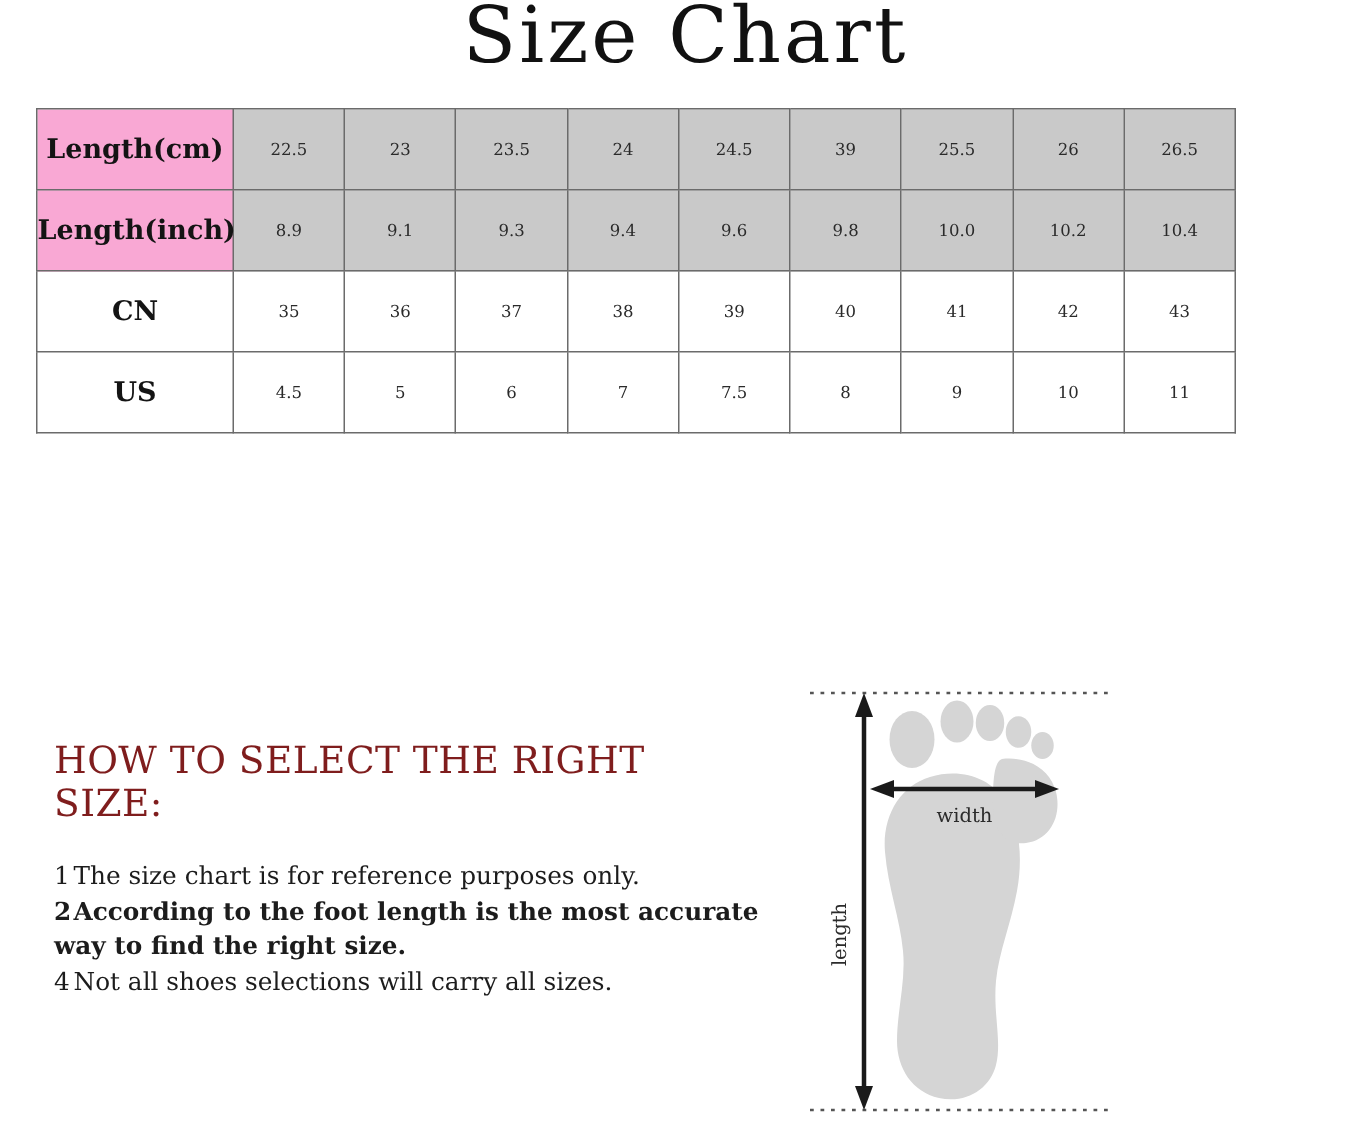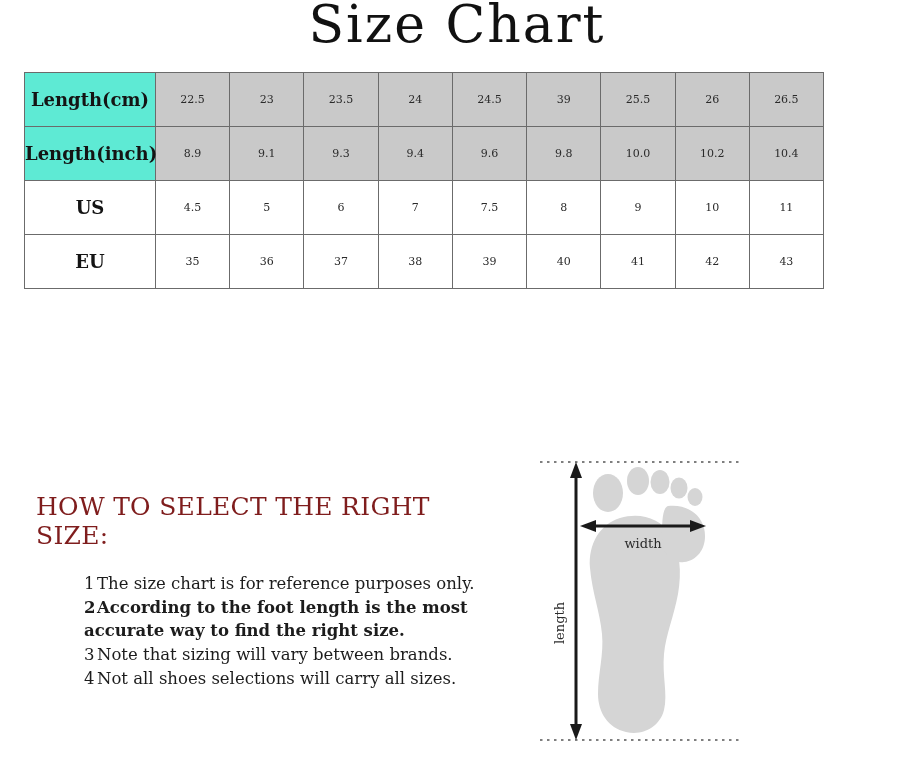--- a/index.html
+++ b/index.html
@@ -60,21 +60,21 @@
   table.size-table td.rowhead {
     width: 131px;
     font-weight: bold;
     font-size: 18px;
     color: #141414;
   }
   table.size-table tr.shaded td {
     background: #c9c9c9;
   }
   table.size-table tr.shaded td.rowhead {
-    background: #5eead4;
+    background: #f9a8d4;
     text-align: center;
   }
 
   
   .howto {
     position: absolute;
     left: 36px;
     top: 492px;
     width: 470px;
   }
@@ -90,21 +90,20 @@
     margin: 0;
     padding: 0;
     list-style: none;
   }
   .howto li {
     font-family: "DejaVu Serif", serif;
     font-size: 16.5px;
     line-height: 23px;
     color: #1c1c1c;
     margin-bottom: 1px;
-    margin-left: 48px;
   }
   .howto li .num {
     display: inline-block;
     min-width: 13px;
   }
   .howto li.bold {
     font-weight: bold;
   }
 
   
@@ -150,53 +149,52 @@
             <td>9.1</td>
             <td>9.3</td>
             <td>9.4</td>
             <td>9.6</td>
             <td>9.8</td>
             <td>10.0</td>
             <td>10.2</td>
             <td>10.4</td>
           </tr>
           <tr>
+            <td class="rowhead">CN</td>
+            <td>35</td>
+            <td>36</td>
+            <td>37</td>
+            <td>38</td>
+            <td>39</td>
+            <td>40</td>
+            <td>41</td>
+            <td>42</td>
+            <td>43</td>
+          </tr>
+          <tr>
             <td class="rowhead">US</td>
             <td>4.5</td>
             <td>5</td>
             <td>6</td>
             <td>7</td>
             <td>7.5</td>
             <td>8</td>
             <td>9</td>
             <td>10</td>
             <td>11</td>
           </tr>
-          <tr>
-            <td class="rowhead">EU</td>
-            <td>35</td>
-            <td>36</td>
-            <td>37</td>
-            <td>38</td>
-            <td>39</td>
-            <td>40</td>
-            <td>41</td>
-            <td>42</td>
-            <td>43</td>
-          </tr>
         </tbody>
     </table>
   </div>
 
   <div class="howto">
     <h2>HOW TO SELECT THE RIGHT SIZE:</h2>
     <ol>
         <li><span class="num">1</span><span>The size chart is for reference purposes only.</span></li>
         <li class="bold"><span class="num">2</span><span>According to the foot length is the most accurate way to find the right size.</span></li>
-        <li><span class="num">3</span><span>Note that sizing will vary between brands.</span></li>
         <li><span class="num">4</span><span>Not all shoes selections will carry all sizes.</span></li>
       </ol>
   </div>
 
   <div class="foot-block">
     <svg class="foot-svg" width="240" height="300" viewBox="0 0 240 300" xmlns="http://www.w3.org/2000/svg">
 
       <g fill="#d5d5d5">
         <path d="M62 120 C60 96 72 76 92 70 C112 64 132 70 142 86 C152 102 154 124 150 146
                  C146 168 138 186 136 206 C134 228 140 246 136 262 C132 278 116 288 98 284

